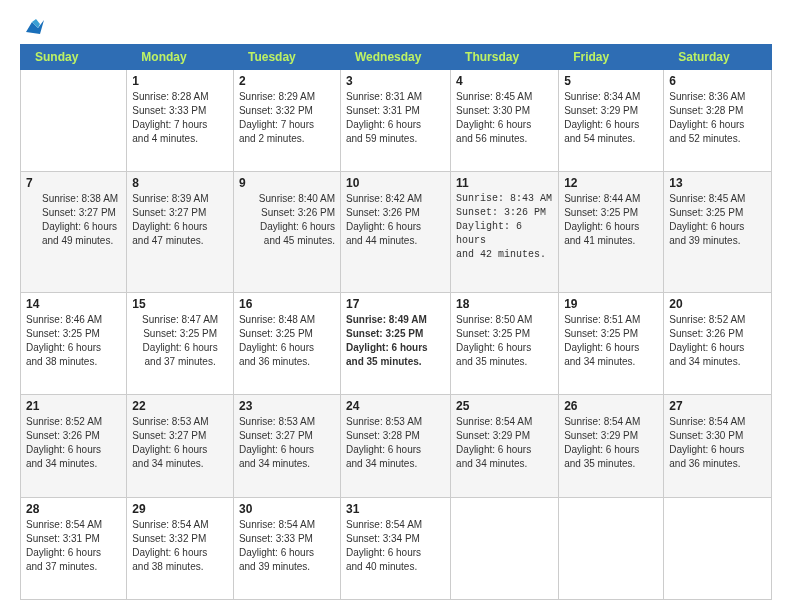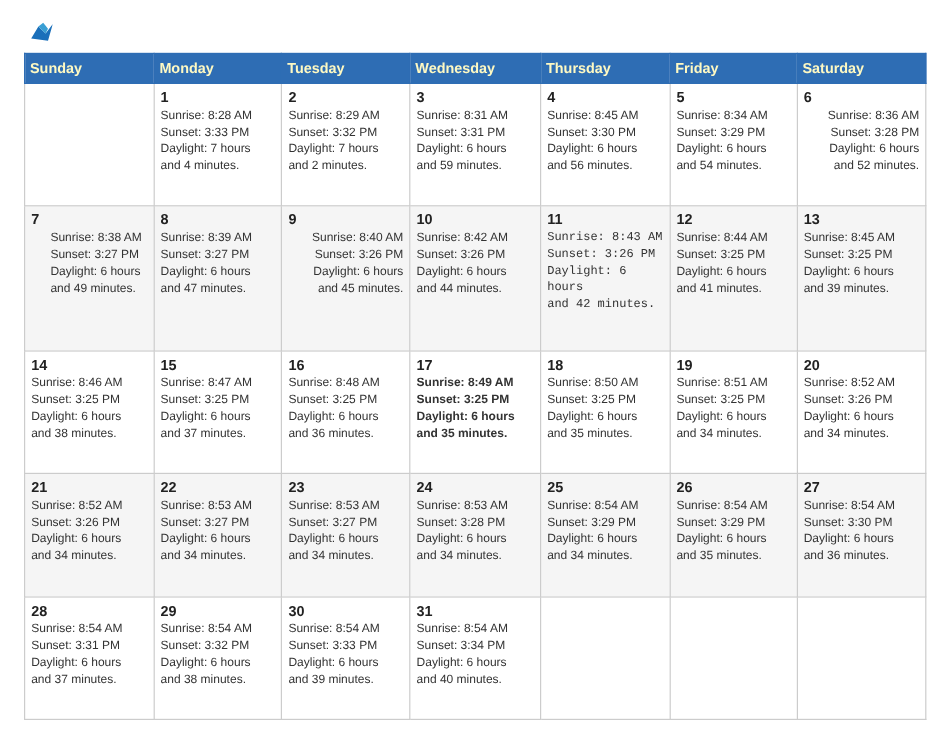--- a/index.html
+++ b/index.html
@@ -62,23 +62,23 @@
       margin-top: 2px;
     }
     .calendar-table {
       width: 100%;
       border-collapse: collapse;
       flex: 1;
       font-size: 10.5px;
     }
     .calendar-table th {
       background-color: #2e6db4;
-      color: #fef9c3;
+      color: #bef264;
       text-align: left;
-      padding: 5px 4px;
+      padding: 5px 14px;
       font-size: 12px;
       font-weight: 600;
       border: 1px solid #2e6db4;
       margin-left: 22px;
     }
     .calendar-table td {
       border: 1px solid #ccc;
       vertical-align: top;
       padding: 4px 5px;
       width: 113px;
@@ -170,21 +170,21 @@
           </td>
           <td>
             <span class="day-number">5</span>
             <div class="day-info" style="white-space: pre-line;">Sunrise: 8:34 AM
 Sunset: 3:29 PM
 Daylight: 6 hours
 and 54 minutes.</div>
           </td>
           <td>
             <span class="day-number">6</span>
-            <div class="day-info" style="white-space: pre-line; text-align: right;">Sunrise: 8:36 AM
+            <div class="day-info" style="white-space: pre-line;">Sunrise: 8:36 AM
 Sunset: 3:28 PM
 Daylight: 6 hours
 and 52 minutes.</div>
           </td>
         </tr>
         <tr>
           <td>
             <span class="day-number">7</span>
             <div class="day-info" style="white-space: pre-line; margin-left: 16px;">Sunrise: 8:38 AM
 Sunset: 3:27 PM
@@ -237,21 +237,21 @@
         <tr>
           <td>
             <span class="day-number">14</span>
             <div class="day-info" style="white-space: pre-line;">Sunrise: 8:46 AM
 Sunset: 3:25 PM
 Daylight: 6 hours
 and 38 minutes.</div>
           </td>
           <td>
             <span class="day-number">15</span>
-            <div class="day-info" style="white-space: pre-line;">Sunrise: 8:47 AM
+            <div class="day-info" style="white-space: pre-line; text-align: center;">Sunrise: 8:47 AM
 Sunset: 3:25 PM
 Daylight: 6 hours
 and 37 minutes.</div>
           </td>
           <td>
             <span class="day-number">16</span>
             <div class="day-info" style="white-space: pre-line;">Sunrise: 8:48 AM
 Sunset: 3:25 PM
 Daylight: 6 hours
 and 36 minutes.</div>

